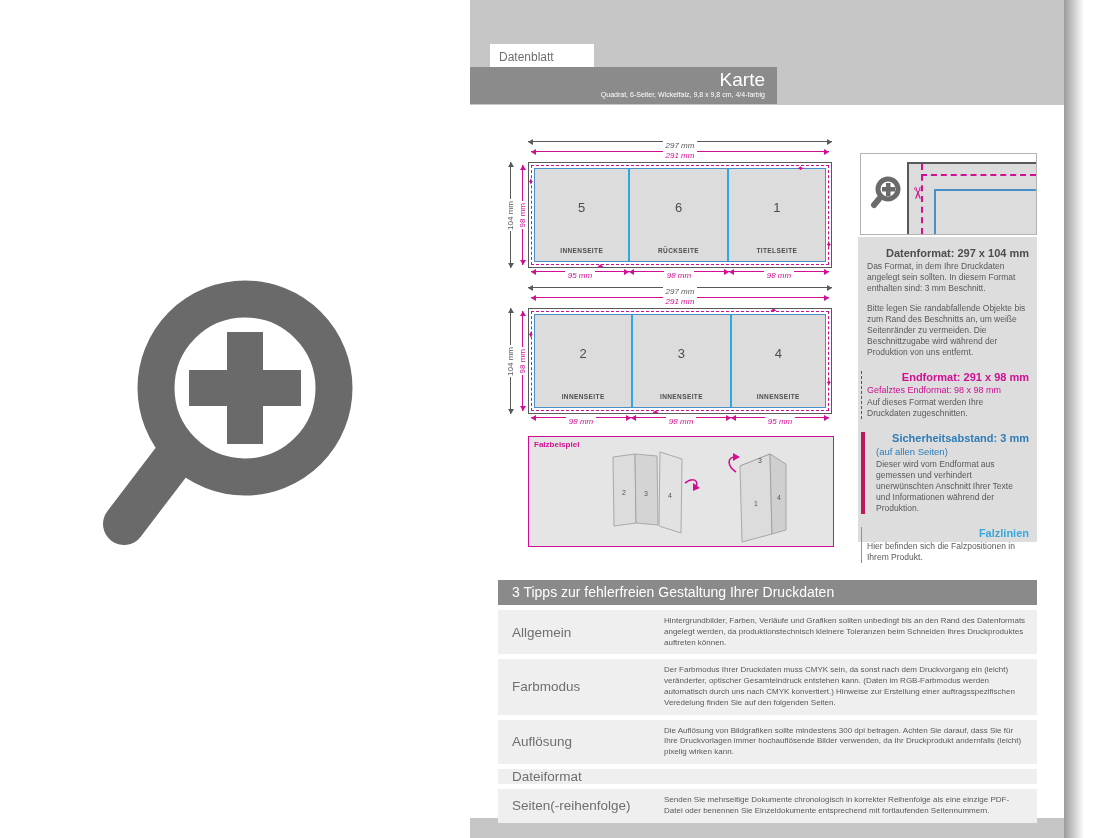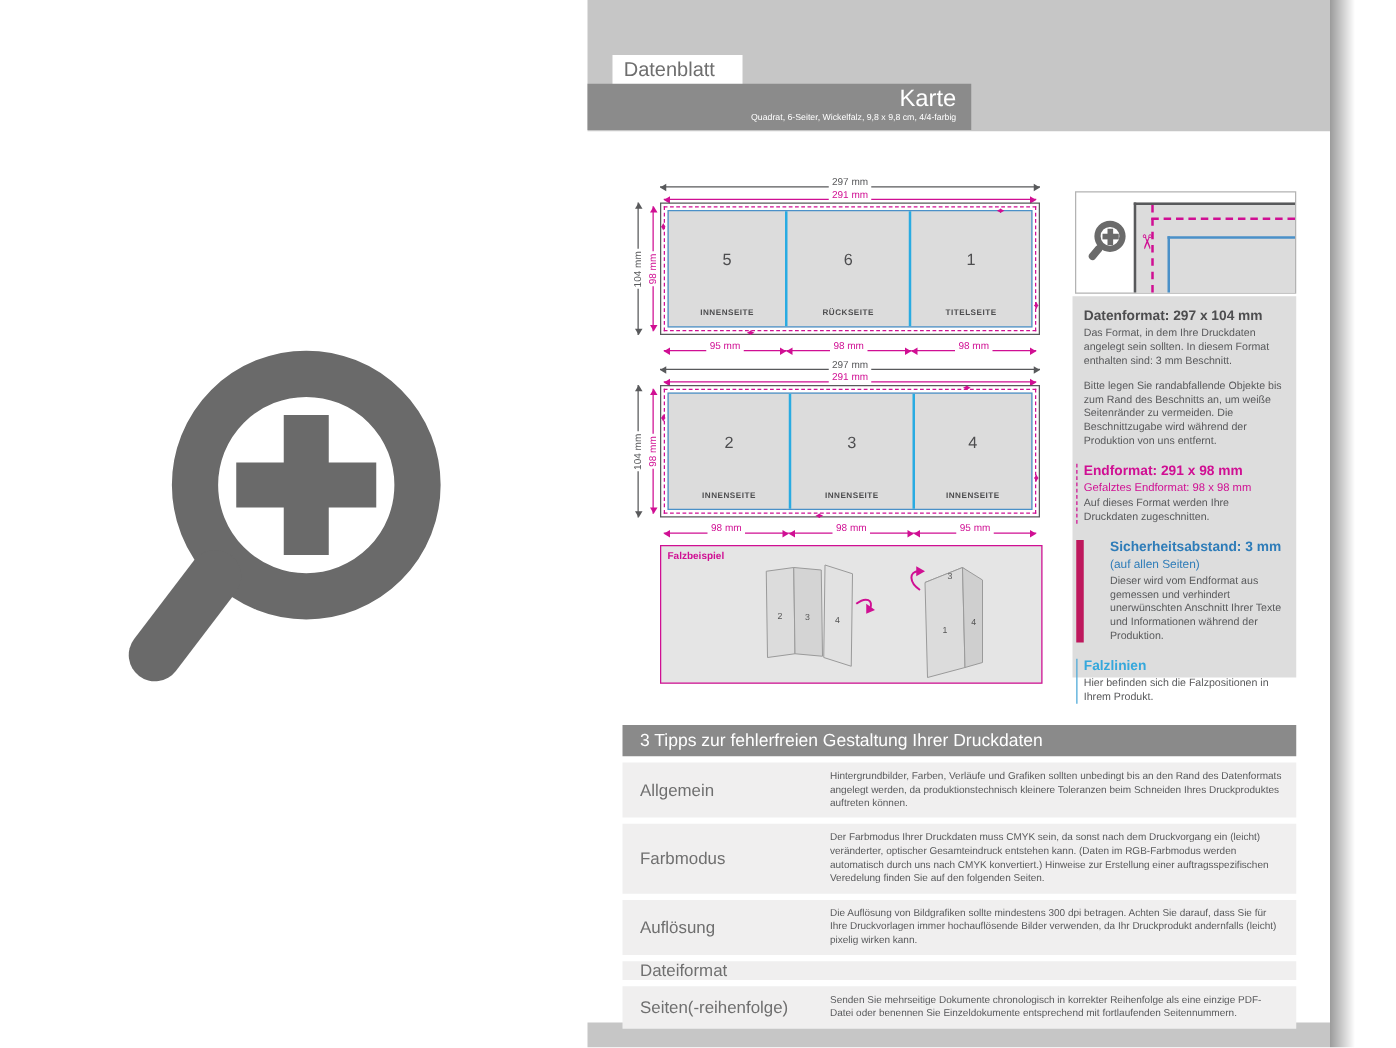--- a/index.html
+++ b/index.html
@@ -6,28 +6,28 @@
   body{width:1117px;height:838px;position:relative;overflow:hidden;background:#ffffff;
        font-family:"Liberation Sans", sans-serif;color:#58595b;}
 
   
   .band-top{position:absolute;left:470px;top:0;width:594px;height:105px;background:#c6c6c6;}
   .band-bottom{position:absolute;left:470px;top:818px;width:594px;height:20px;background:#c6c6c6;}
   .page-shadow{position:absolute;left:1064px;top:0;width:20px;height:838px;
                background:linear-gradient(to right,#9b9b9b,rgba(255,255,255,0));}
 
   .tab{position:absolute;left:490px;top:44px;width:104px;height:26px;background:#ffffff;
-       color:#6e6e6e;font-size:16px;line-height:26px;padding-left:9px;box-sizing:border-box;}
+       color:#6e6e6e;font-size:12px;line-height:26px;padding-left:9px;box-sizing:border-box;}
   .titlebar{position:absolute;left:470px;top:67px;width:307px;height:37px;background:#8b8b8b;
             color:#fff;text-align:right;box-sizing:border-box;padding:2px 12px 0 0;}
   .titlebar .title{font-size:19px;line-height:21px;}
   .titlebar .subtitle{font-size:7px;line-height:9px;}
 
   
-  .dim-h{position:absolute;display:flex;align-items:flex-end;height:9px;font-size:8px;}
+  .dim-h{position:absolute;display:flex;align-items:flex-start;height:9px;font-size:8px;font-style:italic;}
   .dim-h.rel{position:relative;height:10px;}
   .dim-h .ln{flex:1;height:1px;background:currentColor;position:relative;}
   .dim-h .lbl{white-space:nowrap;padding:0 3px;line-height:9px;}
   .dim-h .ln.l:before{content:"";position:absolute;left:0;top:50%;transform:translateY(-50%);
     border-top:3px solid transparent;border-bottom:3px solid transparent;border-right:5px solid currentColor;}
   .dim-h .ln.r:after{content:"";position:absolute;right:0;top:50%;transform:translateY(-50%);
     border-top:3px solid transparent;border-bottom:3px solid transparent;border-left:5px solid currentColor;}
   .dim-v{position:absolute;display:flex;flex-direction:column;align-items:center;width:11px;font-size:8px;}
   .dim-v .ln{flex:1;width:1px;background:currentColor;position:relative;}
   .dim-v .lbl{writing-mode:vertical-rl;transform:rotate(180deg);padding:2px 0;line-height:10px;white-space:nowrap;}
@@ -71,28 +71,28 @@
   .cut-v{position:absolute;left:12px;top:0;bottom:0;border-left:2px dashed #d00f93;}
   .safe-h{position:absolute;left:25px;right:0;top:25px;border-top:2px solid #4a90c8;}
   .safe-v{position:absolute;left:25px;top:25px;bottom:0;border-left:2px solid #4a90c8;}
   .scissors{position:absolute;left:2px;top:20px;color:#d00f93;font-size:16px;
             font-family:"DejaVu Sans",sans-serif;display:inline-block;transform:rotate(90deg);}
   .scissors:before{content:"\2702";}
 
   
   .info-panel{position:absolute;left:858px;top:237px;width:179px;height:305px;background:#dddddd;
               box-sizing:border-box;padding:10px 8px 6px 9px;}
-  .info-panel h3{margin:0 0 2px 0;font-size:11px;line-height:12px;}
+  .info-panel h3{margin:0 0 2px 0;font-size:11px;line-height:12px;text-align:right;}
   .info-panel p{margin:0 0 9px 0;font-size:8.5px;line-height:11px;color:#58595b;}
   .h-dark{color:#4d4d4f;} .h-mag{color:#d00f93;} .h-blue{color:#2e7cb8;} .h-cyan{color:#35a8dc;}
   .p-mag{color:#d00f93 !important;font-size:9px !important;}
   .p-blue{color:#2e7cb8 !important;font-size:9.5px !important;margin-bottom:2px !important;}
   .sec{margin-bottom:4px;}
   .sec-end{border-left:1px dashed #d00f93;margin-left:-6px;padding-left:5px;}
-  .sec-blue{border-left:6px solid #be185d;margin-left:-6px;padding-left:21px;}
+  .sec-blue{border-left:4px solid #be185d;margin-left:-6px;padding-left:11px;}
   .sec-cyan{border-left:1px solid #4aa8d8;margin-left:-6px;padding-left:5px;}
 
   
   .tips{position:absolute;left:498px;top:580px;width:539px;}
   .tips-header{background:#8a8a8a;color:#fff;font-size:14px;line-height:15px;padding:5px 0 5px 14px;}
   .tips-row{display:flex;align-items:center;background:#f0efef;margin-top:5px;}
   .tips-label{width:152px;flex:none;font-size:13.5px;color:#6f6f6f;padding-left:14px;}
   .tips-text{flex:1;font-size:8px;line-height:10.8px;color:#58595b;padding:6px 10px 6px 0;}
 
   .bigzoom{position:absolute;left:100px;top:268px;}

